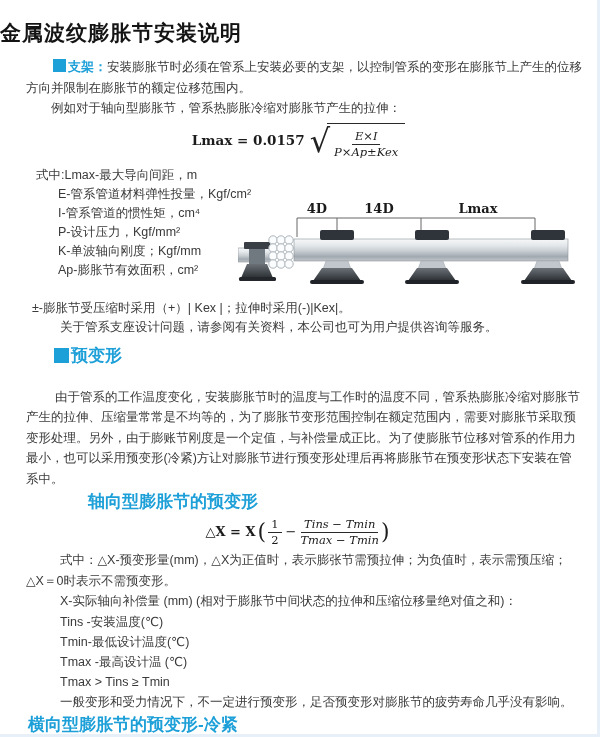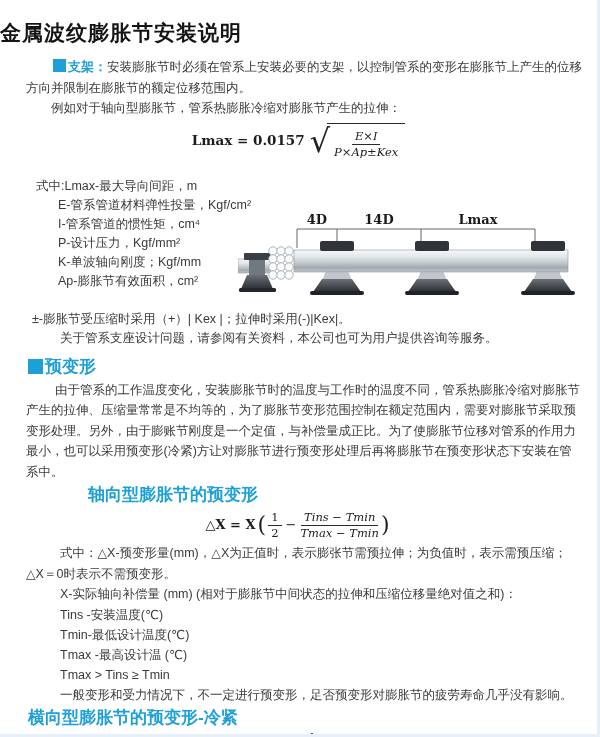--- a/index.html
+++ b/index.html
@@ -11,21 +11,21 @@
     color:#3a3a3a;font-size:12.5px;line-height:20.5px;
   }
   .title{padding-top:20px;height:26px;text-align:left;font-size:21px;line-height:26px;
     font-weight:bold;color:#141414;letter-spacing:1px;}
   .para{margin:0 14px 0 26px;}
   .p-sec1{margin-top:11px;text-indent:27px;}
   .p-ind{text-indent:25px;}
   .sq{display:inline-block;width:13px;height:13px;background:#1d9fd8;margin-right:2px;vertical-align:-1px;}
   .sq-lg{display:inline-block;width:15px;height:15px;background:#1d9fd8;margin-right:2px;vertical-align:-2px;}
   .sec-head-inline{color:#1d9fd8;font-weight:bold;font-size:13px;}
-  .block-head{margin:7px 0 0 14px;height:22px;line-height:22px;color:#1d9fd8;font-size:17px;font-weight:bold;padding-left:14px;}
+  .block-head{margin:7px 0 0 40px;height:22px;line-height:22px;color:#1d9fd8;font-size:17px;font-weight:bold;padding-left:14px;}
   .sub-head{margin:2px 0 0 88px;height:22px;line-height:22px;color:#1d9fd8;font-size:17px;font-weight:bold;}
   .sub-head2{margin:2px 0 0 28px;height:22px;line-height:22px;color:#1d9fd8;font-size:17px;font-weight:bold;}
 
   
   .formula-row{display:flex;justify-content:center;align-items:center;
     font-family:"DejaVu Serif","Liberation Serif",serif;color:#1c1c1c;}
   .f1{margin:5px 0 2px;height:34px;}
   .f-lhs{font-weight:bold;font-size:13.5px;}
   .sqrt-sign{font-size:32px;font-weight:200;line-height:30px;margin:0 -3px 0 5px;color:#222;}
   .sqrt-box{border-top:1.5px solid #2a2a2a;padding:2px 7px 0 7px;}
@@ -33,33 +33,33 @@
   .frac .num{border-bottom:1px solid #2a2a2a;padding:0 3px 1px;}
   .frac .den{padding-top:1px;}
   .it{font-style:italic;}
   .f2{margin:3px 0 2px;height:32px;font-size:13px;}
   .f2 .f-lhs,.f3 .f-lhs{font-size:13px;}
   .paren{font-size:22px;font-weight:300;padding:0 2px;line-height:22px;}
   .f3{margin:2px 0 2px;height:30px;font-size:13px;}
   .f3 .rhs{font-weight:bold;margin-left:3px;}
 
   
-  .defs-wrap{position:relative;margin:19px 0 0 36px;height:133px;}
+  .defs-wrap{position:relative;margin:8px 0 0 36px;height:133px;}
   .def-line{height:19px;line-height:19px;white-space:nowrap;}
   .def-ind{padding-left:22px;}
   .pm-line{margin:0 0 0 32px;height:19.5px;line-height:19.5px;white-space:nowrap;}
   .service-line{margin:0 0 0 36px;height:19.5px;line-height:19.5px;text-indent:24px;white-space:nowrap;}
   .diagram{position:absolute;left:202px;top:33px;}
   .dim-label{font-family:"DejaVu Serif","Liberation Serif",serif;font-weight:bold;font-size:13px;fill:#1a1a1a;}
 
   .note-a{margin:0 14px 0 26px;text-indent:34px;}
   .line-60{margin-left:60px;white-space:nowrap;}
   .temp-line{margin-left:60px;height:20px;line-height:20px;white-space:nowrap;}
   .note3{margin-left:60px;height:20px;line-height:20px;white-space:nowrap;}
-  .p-pre{margin-top:2px;text-indent:29px;}
+  .p-pre{margin-top:20px;text-indent:29px;}
 </style>
 </head>
 <body>
 
 <div class="page">
 
   <div class="title">金属波纹膨胀节安装说明</div>
 
   <div class="para p-sec1"><span class="sec-head-inline"><span class="sq"></span><span>支架：</span></span><span>安装膨胀节时必须在管系上安装必要的支架，以控制管系的变形在膨胀节上产生的位移方向并限制在膨胀节的额定位移范围内。</span></div>
 

